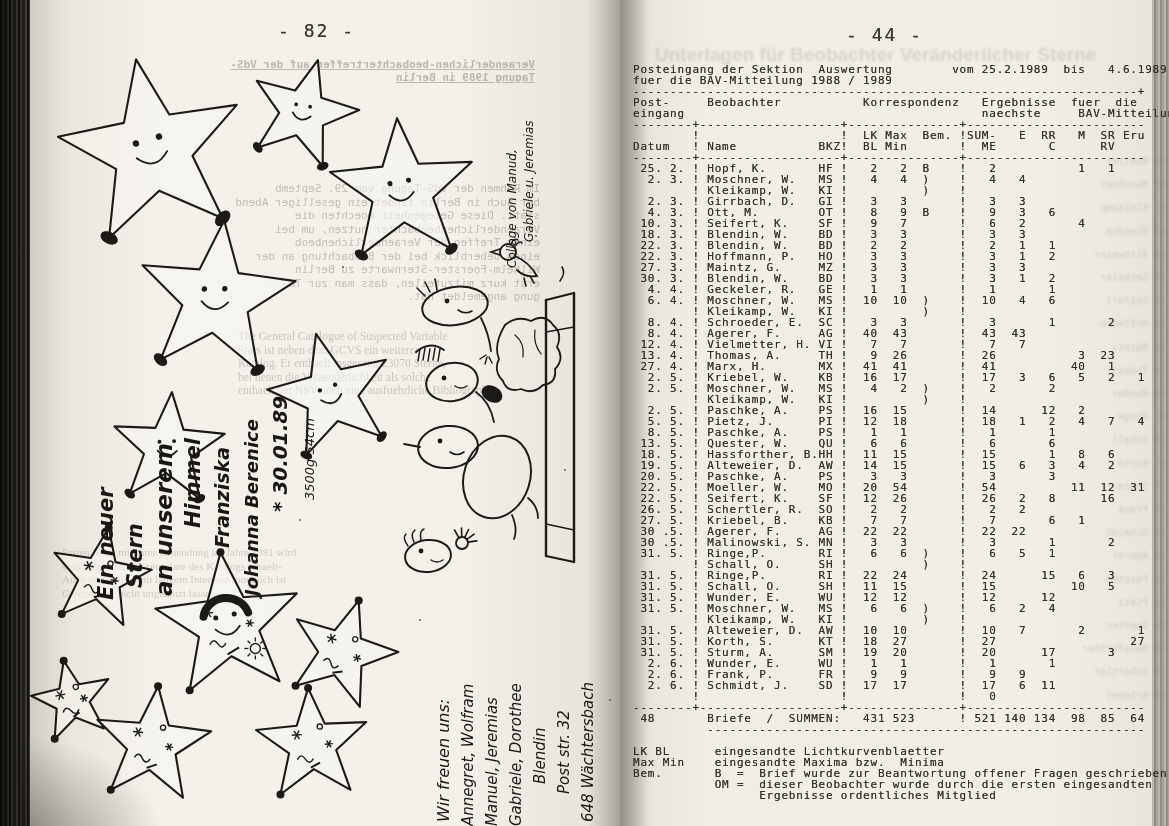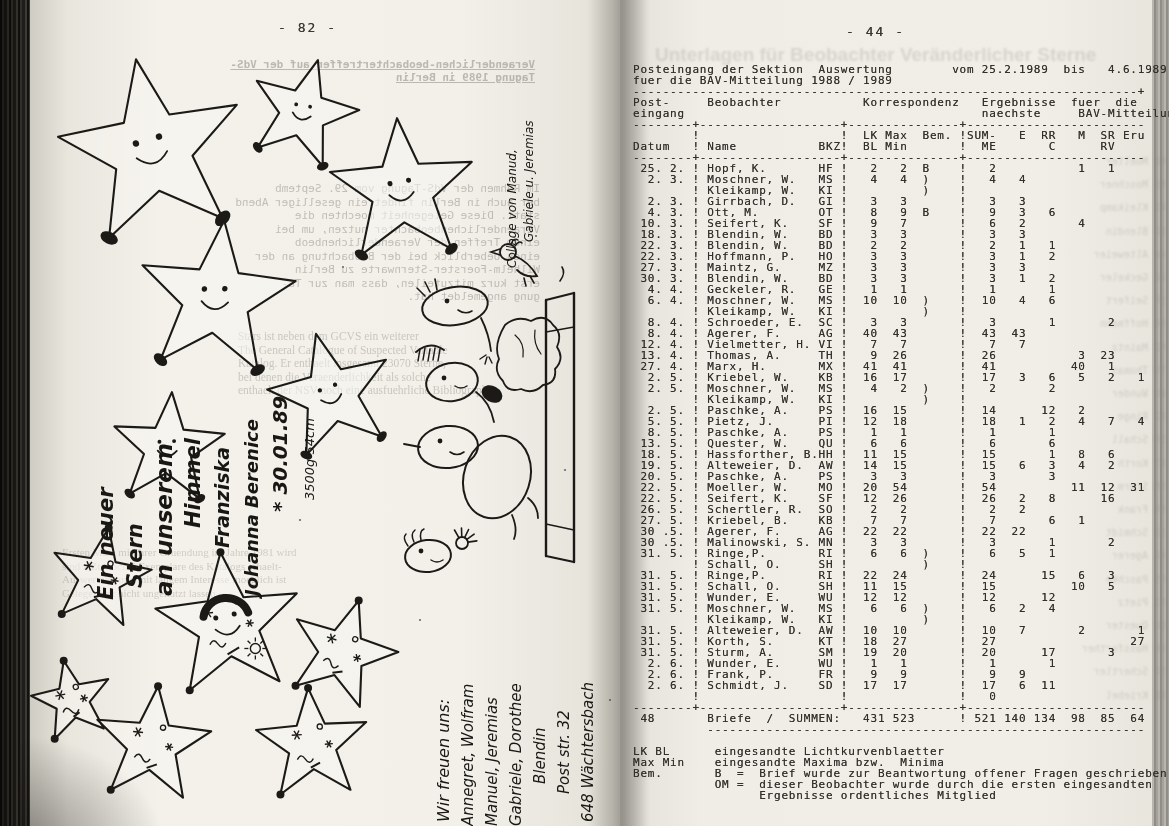--- a/index.html
+++ b/index.html
@@ -17,21 +17,21 @@
   .page-right{position:absolute;left:620px;top:0;width:532px;height:826px;
     background:linear-gradient(90deg,#c9c6be 0,#e6e4dc 26px,#efede6 80px,#f0eee7 420px,#e8e5dd 100%);}
   .edge-right{position:absolute;right:0;top:0;bottom:0;width:17px;
     background:repeating-linear-gradient(90deg,#b8b5ae 0 2px,#908d86 2px 4px,#a5a29b 4px 6px);}
   .gutter{position:absolute;left:588px;top:0;bottom:0;width:62px;pointer-events:none;
     background:linear-gradient(90deg,rgba(45,42,38,0) 0,rgba(45,42,38,.22) 40%,rgba(45,42,38,.34) 55%,rgba(45,42,38,0) 100%);}
   .curl{position:absolute;left:18px;bottom:-28px;width:150px;height:120px;pointer-events:none;
     background:radial-gradient(ellipse at 0 100%,rgba(20,18,15,.45),rgba(20,18,15,0) 70%);}
 
   
-  .pageno{position:absolute;font-size:13px;letter-spacing:2px;color:#3a3833;
+  .pageno{position:absolute;font-size:18px;letter-spacing:2px;color:#3a3833;
     text-shadow:0 0 .5px rgba(55,52,47,.8);}
   #pageno-left{left:278px;top:20px;}
   #pageno-right{left:846px;top:24px;}
   pre.tw{position:absolute;left:633px;top:64px;margin:0;font-family:"DejaVu Sans Mono",monospace;
     font-size:11px;line-height:11px;letter-spacing:.8px;color:#33302b;white-space:pre;
     text-shadow:0 0 .5px rgba(51,48,43,.75);}
 
   
   .bleed{position:absolute;pointer-events:none;color:#8d8b84;filter:blur(.5px);}
   .bleed .bl{white-space:nowrap;}
@@ -93,22 +93,22 @@
       <div class="bl">ber auch in Berlin findet ein geselliger Abend</div>
       <div class="bl">statt. Diese Gelegenheit moechten die</div>
       <div class="bl">Veraenderlichenbeobachter nutzen, um bei</div>
       <div class="bl">einem Treffen der Veraenderlichenbeob</div>
       <div class="bl">einen Ueberblick bei der Beobachtung an der</div>
       <div class="bl">Wilhelm-Foerster-Sternwarte zu Berlin</div>
       <div class="bl">erst kurz mitzuteilen, dass man zur Ta-</div>
       <div class="bl">gung angemeldet hat.</div>
     </div>
   <div class="bleed" id="bleed-left-mid">
+      <div class="bl">The General Catalogue of Suspected Variable</div>
       <div class="bl">Stars ist neben dem GCVS ein weiterer</div>
-      <div class="bl">The General Catalogue of Suspected Variable</div>
       <div class="bl">Katalog. Er enthaelt insgesamt 23070 Sterne,</div>
       <div class="bl">bei denen die Veraenderlichkeit als solche</div>
       <div class="bl">enthaelt der NSV noch eine ausfuehrliche Bibliographie</div>
     </div>
   <div class="bleed" id="bleed-left-bot">
       <div class="bl">Ersten Male mit ihrer Gruendung im Jahre 1981 wird</div>
       <div class="bl">sind z.Zt. noch 5 Exemplare des Katalogs erhaelt-</div>
       <div class="bl">Auswertung und mit langem Interesse moeglich ist</div>
       <div class="bl">Gelegenheit nicht ungenutzt lassen</div>
     </div>

